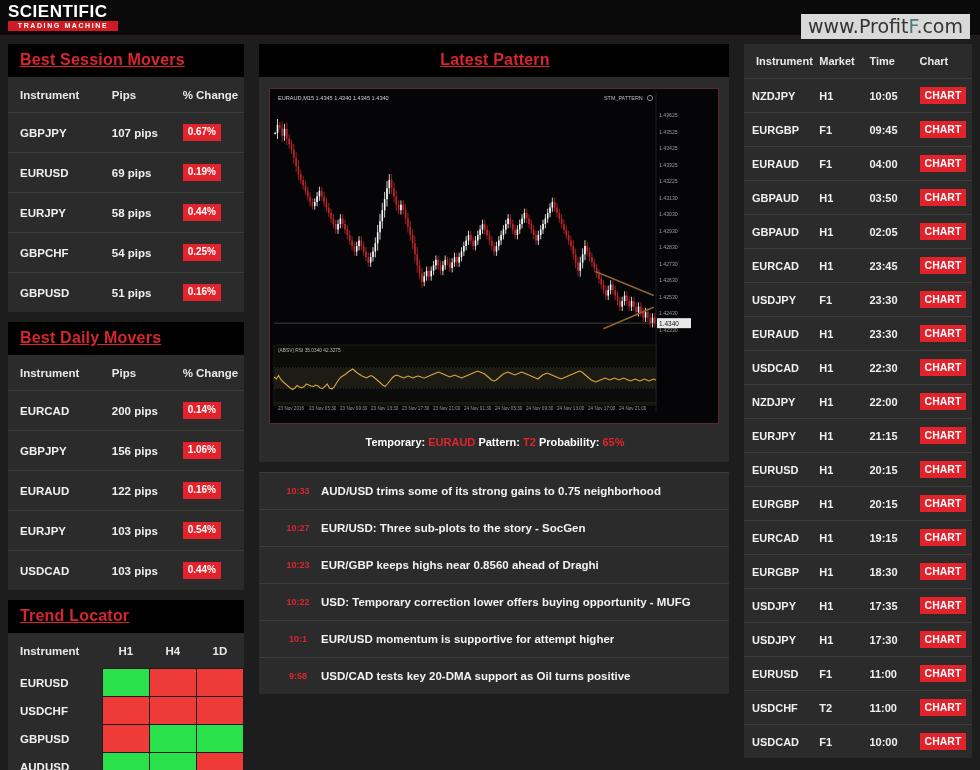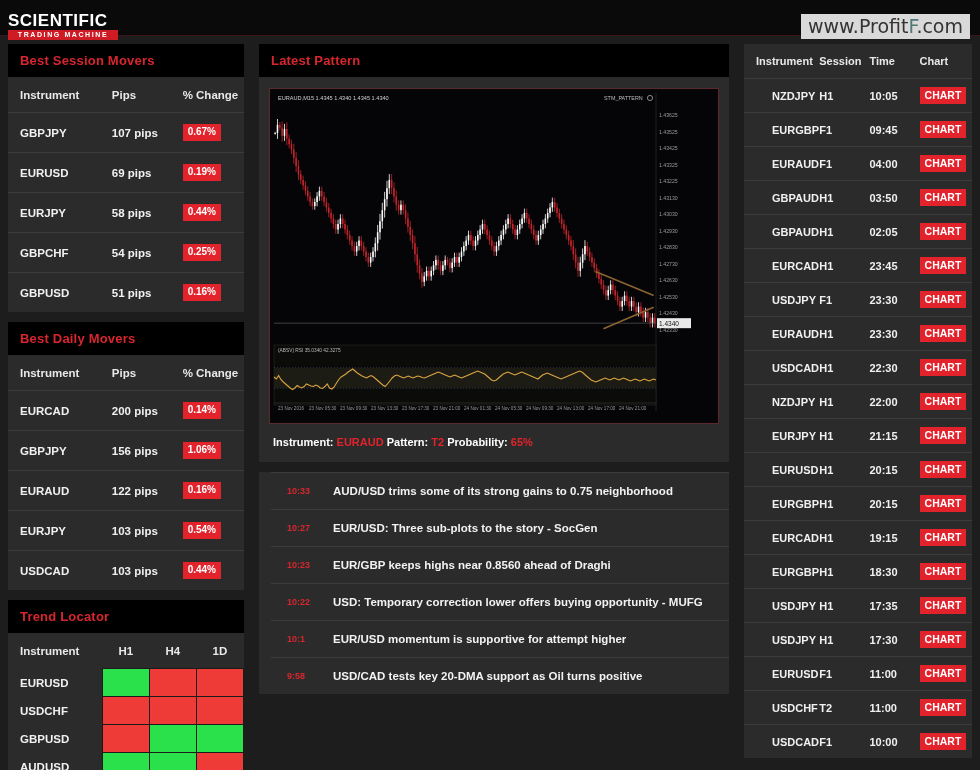--- a/index.html
+++ b/index.html
@@ -10,21 +10,21 @@
     overflow: hidden;
   }
   
   .topbar {
     position: relative;
     height: 36px;
     background: #0a0a0a;
     border-bottom: 1px solid #3a1416;
   }
   .logo-wrap {
-    position: absolute; left: 8px; top: 11px;
+    position: absolute; left: 8px; top: 2px;
     width: 110px;
   }
   .logo-main {
     color: #ffffff;
     font-size: 17px;
     font-weight: bold;
     letter-spacing: 0.5px;
     line-height: 19px;
     font-family: "Liberation Sans", sans-serif;
   }
@@ -50,35 +50,36 @@
   .watermark .f { color: #4f7a77; }
 
   
   .columns {
     display: flex;
     gap: 0;
     padding: 8px 8px 0 8px;
     height: 734px;
   }
   .col-left  { width: 236px; margin-right: 15px; }
-  .col-mid   { width: 470px; margin-right: 15px; }
+  .col-mid   { width: 470px; margin-right: 15px; text-align: center; }
   .col-right { width: 228px; }
 
   
   .panel { margin-bottom: 10px; background: #2b2b2b; }
   .panel-head {
     background: #000000;
     padding: 7px 10px 8px 12px;
     border-bottom: 1px solid #2a2a2a;
   }
   .panel-title {
     color: #d8262f;
-    font-size: 13px;
+    font-size: 16px;
     font-weight: bold;
     letter-spacing: 0.2px;
+    text-decoration: underline;
   }
   .panel-body { background: #2b2b2b; }
 
   
   table.tbl { width: 100%; border-collapse: collapse; }
   table.tbl th {
     color: #e8e8e8;
     font-size: 11.5px;
     font-weight: bold;
     text-align: left;
@@ -141,21 +142,20 @@
   }
   .chart-meta .lbl { color: #ffffff; }
   .chart-meta .val { color: #e3232c; }
 
   
   .news-row {
     display: flex;
     align-items: center;
     border-top: 1px solid #3c3c3c;
     padding: 12px 10px 12px 16px;
-    margin-left: 12px;
   }
   .news-row:first-child { border-top: 1px solid #3c3c3c; }
   .news-time {
     color: #d8262f;
     font-size: 9px;
     font-weight: bold;
     width: 46px;
     flex: none;
   }
   .news-title {
@@ -172,21 +172,21 @@
   }
   table.scan th.s-instr { padding-left: 12px; width: 33%; }
   table.scan th.s-pat   { width: 22%; }
   table.scan th.s-time  { width: 22%; }
   table.scan th.s-chart { width: 23%; }
   table.scan td {
     color: #f0f0f0; font-size: 11px; font-weight: bold;
     padding: 8px 0 8px 0;
     border-top: 1px solid #3c3c3c;
   }
-  table.scan td.s-instr { padding-left: 28px; margin-left: 48px; }
+  table.scan td.s-instr { padding-left: 8px; margin-left: 48px; }
   .chart-btn {
     display: inline-block;
     background: #e3232c;
     color: #ffffff;
     font-size: 10.5px;
     font-weight: bold;
     padding: 2px 5px 3px 5px;
     line-height: 12px;
   }
 </style>
@@ -717,21 +717,21 @@
                 <text x="192" y="319" fill="#9a9a9a" font-size="4.6" font-family="&quot;Liberation Sans&quot;, sans-serif">24 Nov 01:30</text>
                 <text x="223" y="319" fill="#9a9a9a" font-size="4.6" font-family="&quot;Liberation Sans&quot;, sans-serif">24 Nov 05:30</text>
                 <text x="254" y="319" fill="#9a9a9a" font-size="4.6" font-family="&quot;Liberation Sans&quot;, sans-serif">24 Nov 09:30</text>
                 <text x="285" y="319" fill="#9a9a9a" font-size="4.6" font-family="&quot;Liberation Sans&quot;, sans-serif">24 Nov 13:00</text>
                 <text x="316" y="319" fill="#9a9a9a" font-size="4.6" font-family="&quot;Liberation Sans&quot;, sans-serif">24 Nov 17:00</text>
                 <text x="347" y="319" fill="#9a9a9a" font-size="4.6" font-family="&quot;Liberation Sans&quot;, sans-serif">24 Nov 21:00</text>
               </svg>
           </div>
         </div>
         <div class="chart-meta">
-          <span class="lbl">Instrument:</span>
+          <span class="lbl">Temporary:</span>
           <span class="val">EURAUD</span>
           <span class="lbl">Pattern:</span>
           <span class="val">T2</span>
           <span class="lbl">Probability:</span>
           <span class="val">65%</span>
         </div>
       </div>
     </div>
 
     <div class="panel">
@@ -765,21 +765,21 @@
 
   </div>
 
   <div class="col-right">
     <div class="panel">
       <div class="panel-body">
         <table class="scan">
           <thead>
             <tr>
               <th class="s-instr">Instrument</th>
-              <th class="s-pat">Session</th>
+              <th class="s-pat">Market</th>
               <th class="s-time">Time</th>
               <th class="s-chart">Chart</th>
             </tr>
           </thead>
           <tbody id="scan-body">
               <tr>
                 <td class="s-instr">NZDJPY</td>
                 <td>H1</td>
                 <td>10:05</td>
                 <td><span class="chart-btn">CHART</span></td>

